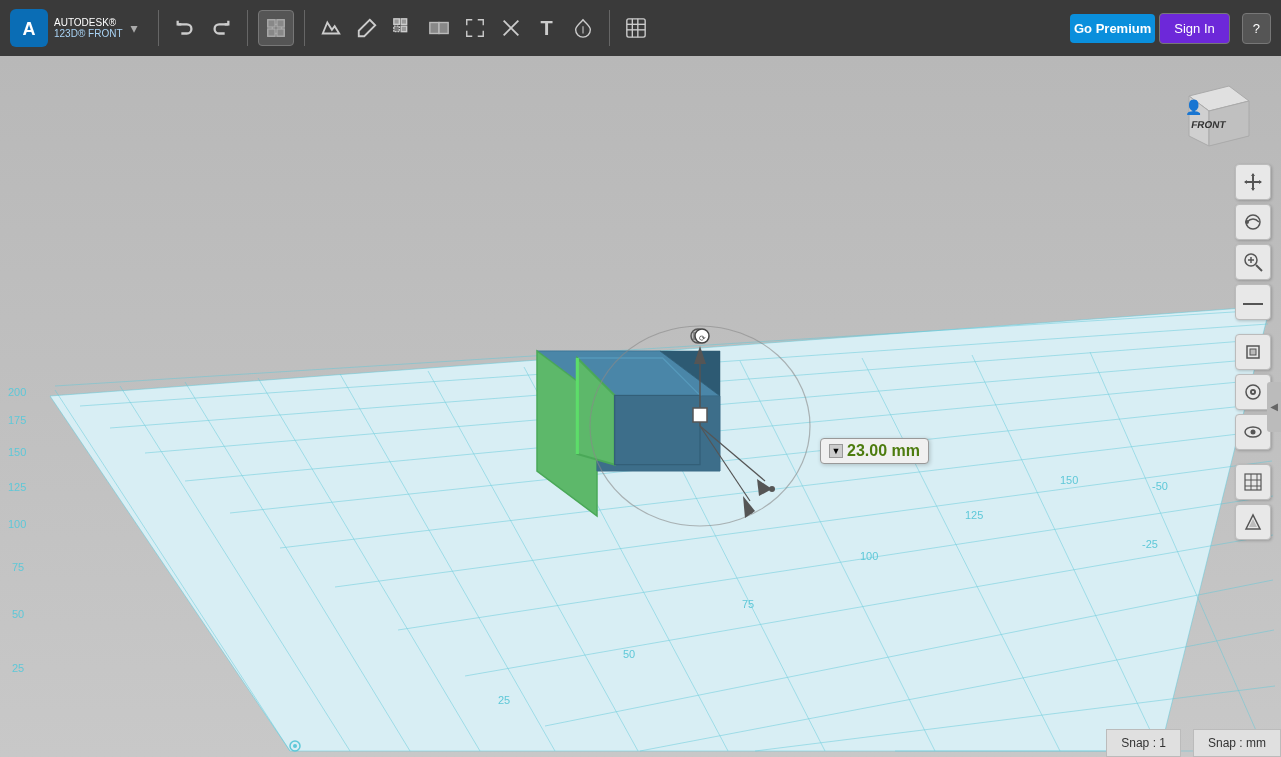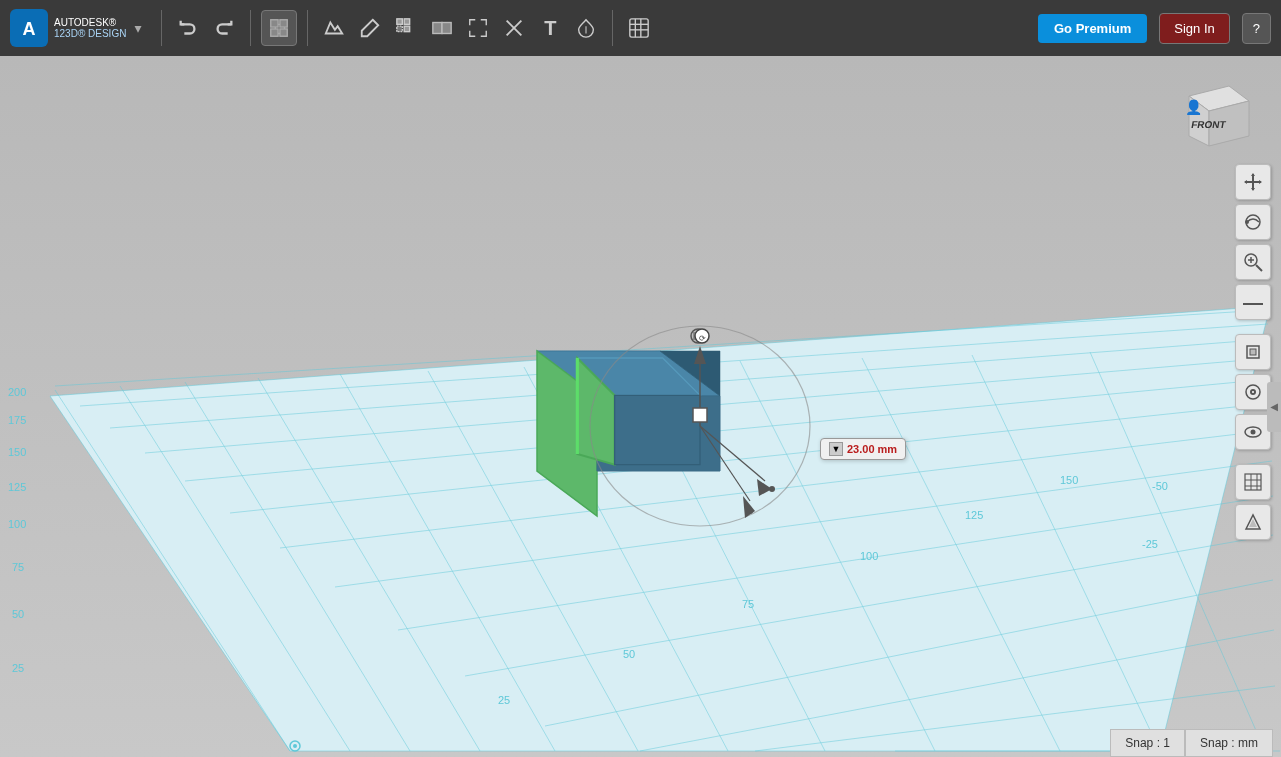--- a/index.html
+++ b/index.html
@@ -65,28 +65,27 @@
       display: flex;
       align-items: center;
       justify-content: center;
     }
     .spacer { flex: 1; }
     .btn-premium {
       background: #0a8fdc;
       color: white;
       border: none;
       border-radius: 4px;
-      padding: 7px 16px;
+      padding: 7px 4px;
       font-size: 13px;
       font-weight: bold;
       cursor: pointer;
-      margin-right: 8px;
     }
     .btn-signin {
-      background: #7f1d1d;
+      background: #6d28d9;
       color: white;
       border: 1px solid #777;
       border-radius: 4px;
       padding: 7px 14px;
       font-size: 13px;
       cursor: pointer;
       margin-right: 8px;
     }
     .btn-help {
       background: #555;
@@ -157,24 +156,24 @@
       cursor: pointer;
       border-radius: 3px 0 0 3px;
       color: #666;
       font-size: 10px;
     }
 
     
     .status-bar {
       position: absolute;
       bottom: 0;
-      right: 8px;
-      display: flex;
-      align-items: center;
-      gap: 0;
+      right: 0;
+      display: flex;
+      align-items: center;
+      gap: 12px;
     }
     .status-item {
       background: #e0e0e0;
       border: 1px solid #bbb;
       padding: 4px 14px;
       font-size: 12px;
       color: #333;
       height: 28px;
       display: flex;
       align-items: center;
@@ -195,22 +194,22 @@
       background: #f0f0f0;
       border: 1px solid #999;
       border-radius: 4px;
       display: flex;
       align-items: center;
       padding: 3px 8px;
       gap: 4px;
       box-shadow: 1px 1px 4px rgba(0,0,0,0.2);
     }
     .measurement-value {
-      font-size: 11px;
-      color: #b91c1c;
+      font-size: 16px;
+      color: #4d7c0f;
       font-weight: bold;
     }
     .measurement-dropdown {
       width: 14px;
       height: 14px;
       background: #ccc;
       border: 1px solid #999;
       display: flex;
       align-items: center;
       justify-content: center;
@@ -223,21 +222,21 @@
 
 <div id="toolbar">
 
   <div class="logo-area">
     <svg class="logo-icon" viewBox="0 0 38 38">
       <rect width="38" height="38" rx="6" fill="#0a6db5"></rect>
       <text x="19" y="26" text-anchor="middle" font-size="18" fill="white" font-weight="bold">A</text>
     </svg>
     <div>
       <div style="color:white;font-size:10px;font-weight:normal;">AUTODESK®</div>
-      <div style="color:#aad4f5;font-size:10px;">123D® DESIGN</div>
+      <div style="color:#aad4f5;font-size:10px;">123D® FRONT</div>
     </div>
     <span class="logo-arrow">▾</span>
   </div>
 
   <div class="toolbar-divider"></div>
 
   <button class="toolbar-btn" title="Undo">
     <svg viewBox="0 0 24 24" fill="none" stroke="#ccc" stroke-width="2.5">
         <path d="M4 8h10a5 5 0 0 1 0 10H8"></path>
         <polyline points="4,4 4,8 8,8"></polyline>

